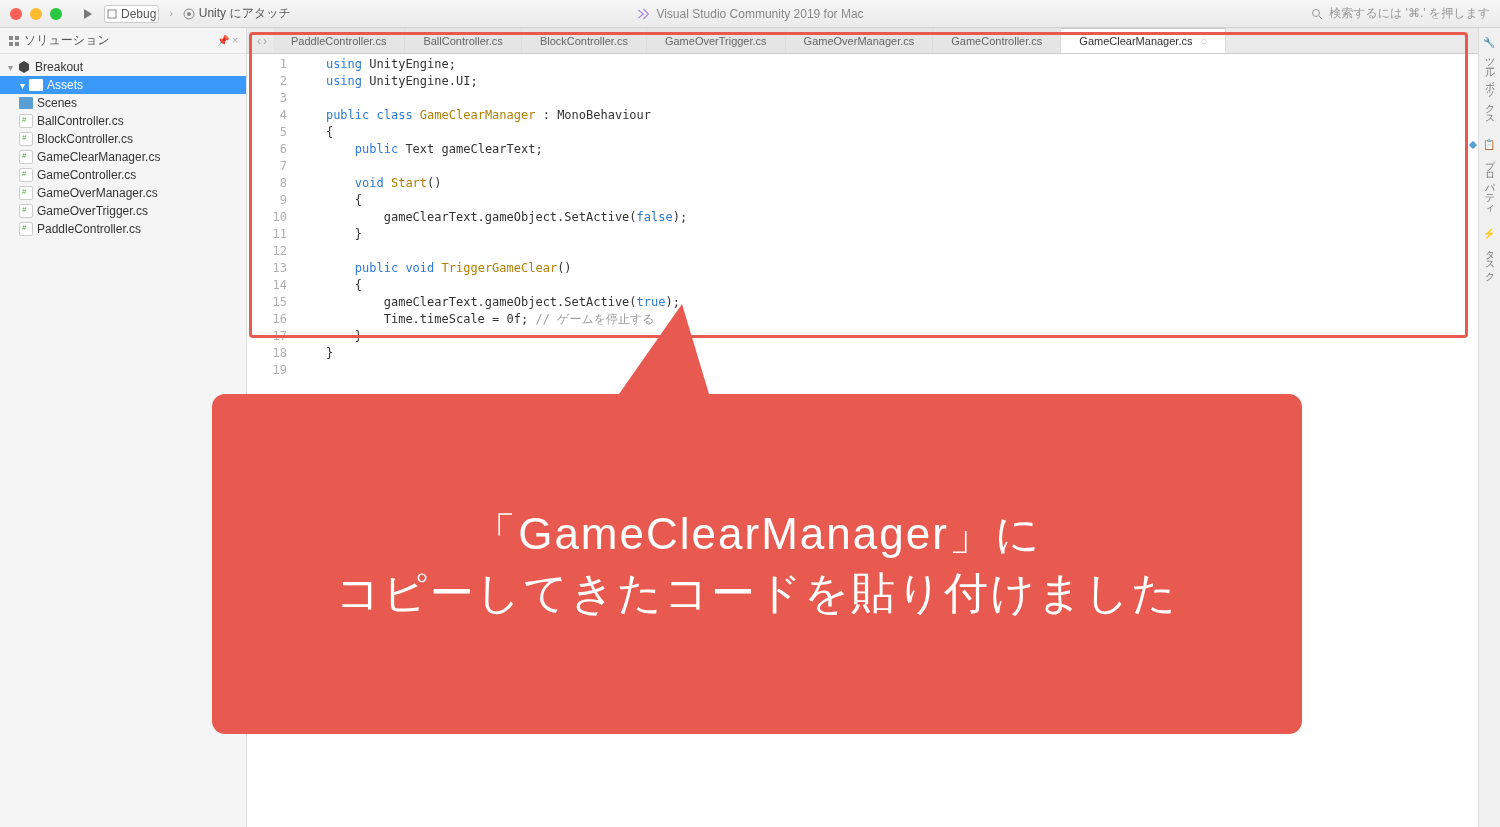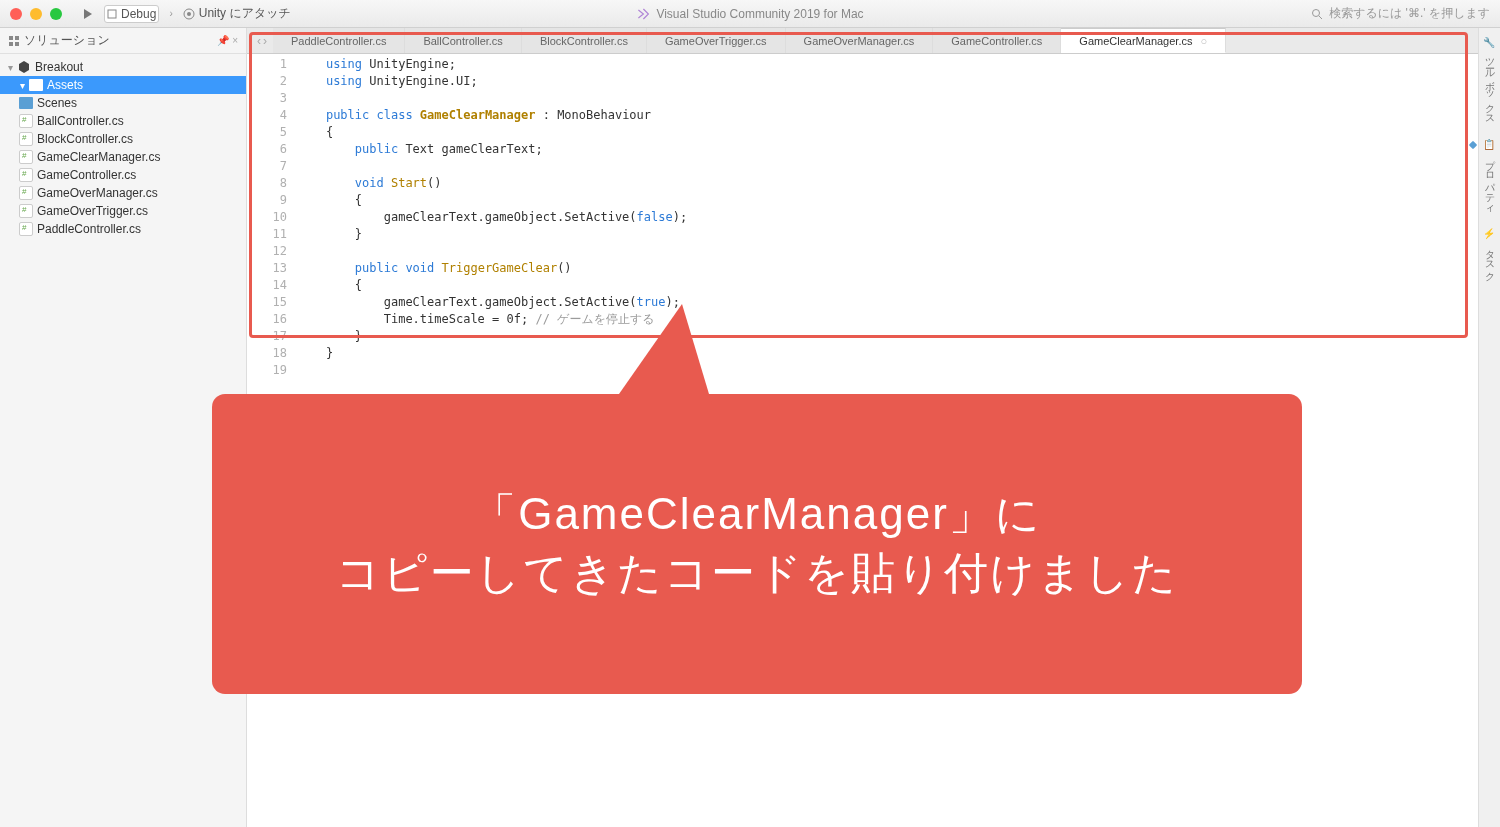--- a/index.html
+++ b/index.html
@@ -31,22 +31,22 @@
 .tabs { display: flex; background: #eaeaea; border-bottom: 1px solid #ccc; height: 26px; align-items: stretch; padding-left: 4px; }
 .tab-nav { display: flex; align-items: center; padding: 0 6px; color: #aaa; gap: 2px; }
 .tab-nav span { cursor: pointer; }
 .tab { padding: 0 18px; display: flex; align-items: center; font-size: 11px; color: #666; border-right: 1px solid #ddd; background: #e5e5e5; cursor: pointer; }
 .tab.active { background: #fff; color: #333; border-top: 1px solid #ccc; border-bottom: 1px solid #fff; position: relative; }
 .tab.active .close { margin-left: 8px; color: #bbb; }
 .breadcrumb { padding: 4px 10px; font-size: 11px; color: #888; border-bottom: 1px solid #eee; }
 .code-area { display: flex; font-family: "Menlo", "Consolas", monospace; font-size: 12px; line-height: 17px; padding-top: 2px; position: relative; background: #fff; }
 .gutter { width: 50px; text-align: right; color: #b0b0b0; padding-right: 10px; user-select: none; }
 .code { flex: 1; white-space: pre; color: #333; position: relative; }
-.kw { color: #2c7ad6; } .cls { color: #b08000; font-weight: bold; } .fn { color: #b08000; } .lit { color: #2c7ad6; } .cmt { color: #9b9b9b; }
-.callout { position: absolute; top: 394px; left: 212px; width: 1090px; height: 300px; background: #e85a4f; border-radius: 13px; z-index: 10; display: flex; flex-direction: column; justify-content: center; align-items: center; color: #fff; font-size: 44px; font-weight: 300; letter-spacing: 2px; padding: 20px 40px; text-align: center; }
+.kw { color: #2c7ad6; } .cls { color: #b08000; } .fn { color: #b08000; } .lit { color: #2c7ad6; } .cmt { color: #9b9b9b; }
+.callout { position: absolute; top: 394px; left: 212px; width: 1090px; height: 340px; background: #e85a4f; border-radius: 13px; z-index: 10; display: flex; flex-direction: column; justify-content: center; align-items: center; color: #fff; font-size: 44px; font-weight: 300; letter-spacing: 2px; padding: 20px 40px; text-align: center; }
 .callout::before { content:""; position: absolute; top: -90px; left: 400px; width: 0; height: 0; border-left: 70px solid transparent; border-right: 30px solid transparent; border-bottom: 100px solid #e85a4f; }
 .right-rail { width: 22px; background: #f0f0f0; border-left: 1px solid #ddd; display: flex; flex-direction: column; align-items: center; padding-top: 8px; gap: 18px; font-size: 10px; color: #777; }
 .rail-item { writing-mode: vertical-rl; cursor: pointer; }
 .marker { position: absolute; right: 2px; top: 88px; width: 6px; height: 6px; background: #5a9fd4; border-radius: 1px; transform: rotate(45deg); }
 .chev { font-size: 10px; color: #999; }
 </style>
 </head>
 <body>
 
 <div class="titlebar">

